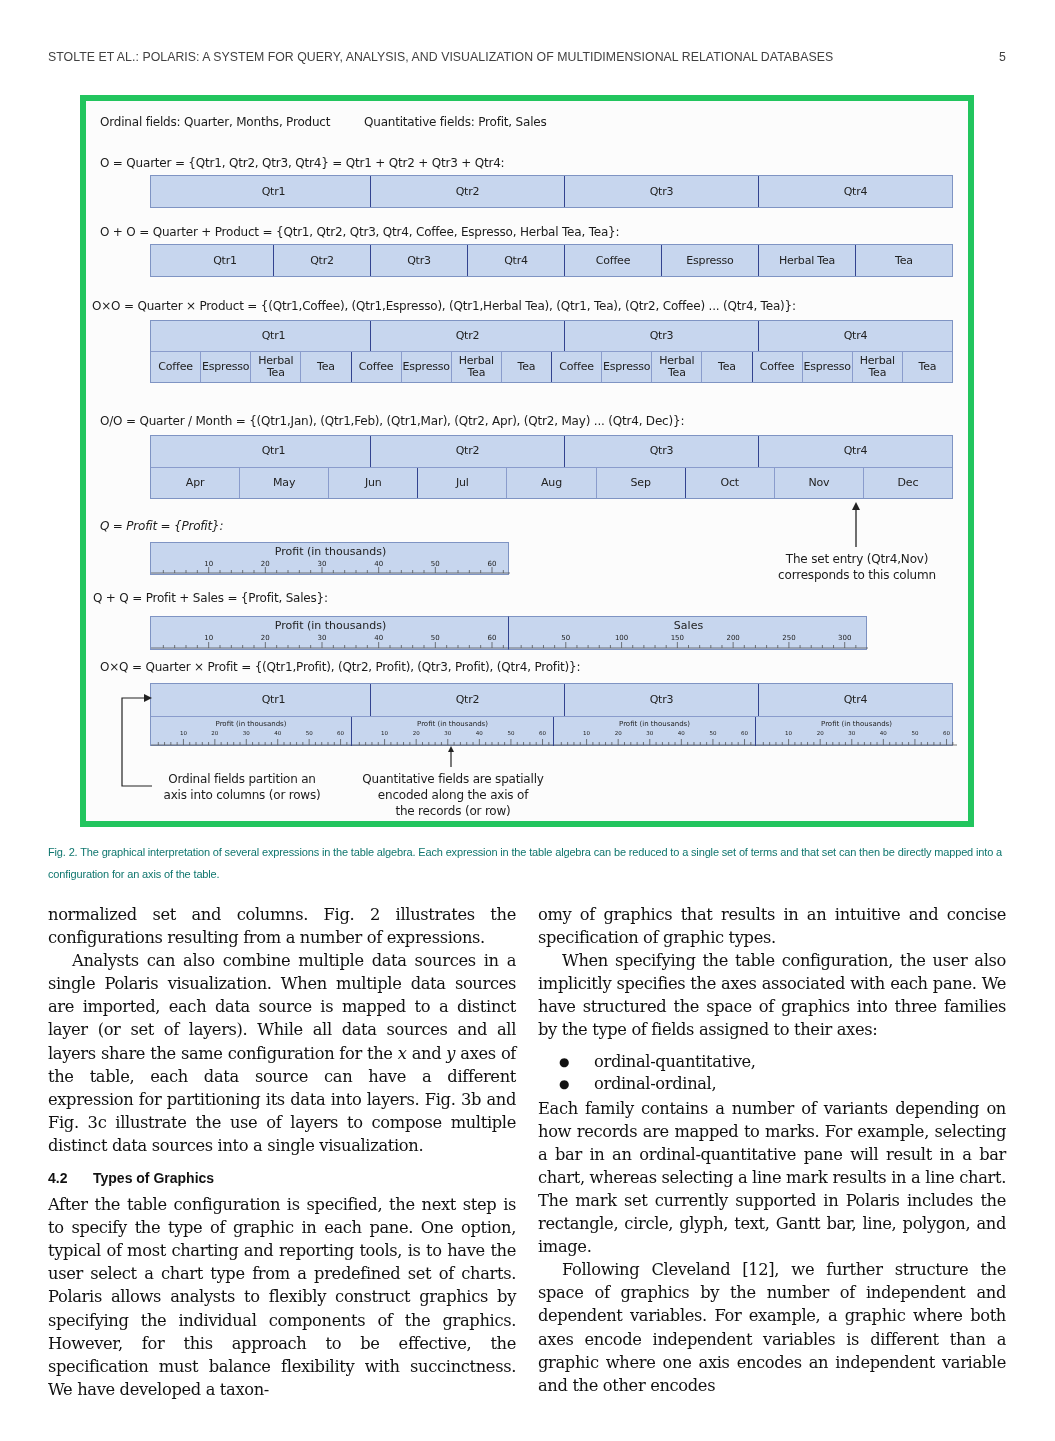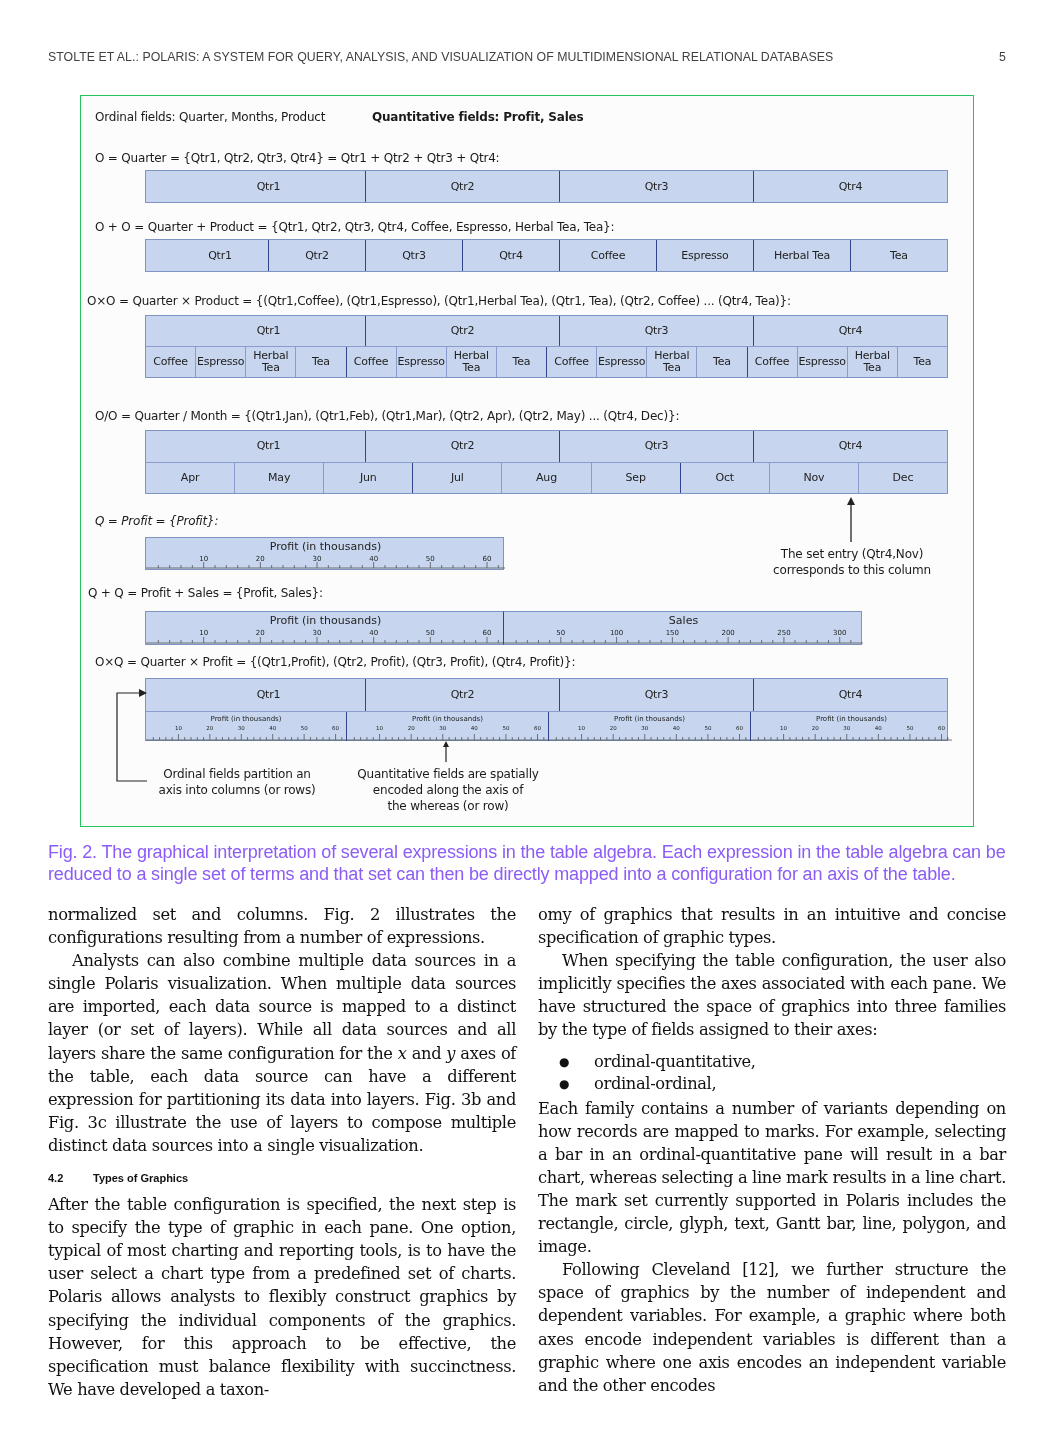--- a/index.html
+++ b/index.html
@@ -1,61 +1,61 @@
 <!DOCTYPE html>
 <html><head>
 <meta charset="utf-8">
 <style>
   html, body { margin: 0; padding: 0; background: #ffffff; }
   body { width: 1055px; height: 1441px; position: relative; overflow: hidden; color: #111; }
   .running-head { position: absolute; left: 48px; top: 50px; width: 958px; font-family: "Liberation Sans", sans-serif; font-size: 12.3px; letter-spacing: 0.05px; color: #404040; }
   .running-head .pg { position: absolute; right: 0; top: 0; }
 
-  .figure { position: absolute; left: 80px; top: 95px; width: 894px; height: 732px; border: 1px solid #22c55e; background: #fcfcfc; box-sizing: border-box; font-family: "DejaVu Sans", sans-serif; }
+  .figure { position: absolute; left: 80px; top: 95px; width: 894px; height: 732px; border: 6px solid #22c55e; background: #fcfcfc; box-sizing: border-box; font-family: "DejaVu Sans", sans-serif; }
   .fig-txt { position: absolute; font-size: 12px; color: #1b1b1b; white-space: nowrap; letter-spacing: -0.2px; }
   .bar { position: absolute; display: flex; background: #c7d6ee; border: 1px solid #7f94c3; box-sizing: border-box; }
   .cell { flex: 1 1 0; display: flex; align-items: center; justify-content: center; font-size: 11px; color: #222; border-left: 1px solid #8a9ccc; text-align: center; line-height: 12px; letter-spacing: -0.2px; }
   .cell:first-child { border-left: none; }
   .cell.major { border-left: 1px solid #33448f; }
   .cell.major:first-child { border-left: none; padding-left: 26px; }
   .two-row { flex-direction: column; }
   .two-row .row { display: flex; flex: 1 1 0; }
   .two-row .row + .row { border-top: 1px solid #8a9ccc; }
   .group { flex: 1 1 0; display: flex; border-left: 1px solid #33448f; }
   .group:first-child { border-left: none; }
 
   .axis-bar { position: absolute; background: #c7d6ee; border: 1px solid #7f94c3; box-sizing: border-box; }
   .axis-bar svg { position: absolute; left: 0; top: 0; }
   .annot { position: absolute; font-size: 12px; color: #1b1b1b; text-align: center; line-height: 16px; letter-spacing: -0.2px; }
 
-  .caption { position: absolute; left: 48px; top: 841px; width: 960px; font-family: "Liberation Sans", sans-serif; font-size: 18px; line-height: 22px; color: #8b5cf6; letter-spacing: -0.15px; }
+  .caption { position: absolute; left: 48px; top: 841px; width: 960px; font-family: "Liberation Sans", sans-serif; font-size: 11px; line-height: 22px; color: #0f766e; letter-spacing: -0.15px; }
 
   .col { position: absolute; top: 903px; width: 468px; font-family: "DejaVu Serif", serif; font-size: 16.3px; line-height: 23.1px; color: #111; letter-spacing: -0.35px; }
   .col p { margin: 0; text-align: justify; }
   .col p.ind { text-indent: 24px; }
   .col-left { left: 48px; }
   .col-right { left: 538px; }
-  .section-head { font-family: "Liberation Sans", sans-serif; font-weight: bold; font-size: 11px; margin: 9px 0 3px 0; line-height: 24px; letter-spacing: 0; }
+  .section-head { font-family: "Liberation Sans", sans-serif; font-weight: bold; font-size: 14px; margin: 9px 0 3px 0; line-height: 24px; letter-spacing: 0; }
   .section-head .num { display: inline-block; width: 45px; }
   ul.bullets { list-style: none; margin: 9px 0 2px 0; padding: 0; }
   ul.bullets li { position: relative; padding-left: 56px; line-height: 22px; }
   ul.bullets li::before { content: "\25CF"; position: absolute; left: 21px; top: 0; font-size: 12px; }
   em { font-style: italic; }
 </style>
 </head>
 <body>
 
 <div class="running-head">
   <span>STOLTE ET AL.:  POLARIS: A SYSTEM FOR QUERY, ANALYSIS, AND VISUALIZATION OF MULTIDIMENSIONAL RELATIONAL DATABASES</span>
   <span class="pg">5</span>
 </div>
 
 <div class="figure">
   <div class="fig-txt" style="left:14px; top:14px;">Ordinal fields: Quarter, Months, Product</div>
-  <div class="fig-txt" style="left:291px; top:14px;font-weight:bold;">Quantitative fields: Profit, Sales</div>
+  <div class="fig-txt" style="left:278px; top:14px;">Quantitative fields: Profit, Sales</div>
 
   <div class="fig-txt" style="left:14px; top:55px;">O = Quarter = {Qtr1, Qtr2, Qtr3, Qtr4} = Qtr1 + Qtr2 + Qtr3 + Qtr4:</div>
   <div class="bar" style="left:64px; top:74px; width:803px; height:33px;">
     <div class="cell major">Qtr1</div>
     <div class="cell major">Qtr2</div>
     <div class="cell major">Qtr3</div>
     <div class="cell major">Qtr4</div>
   </div>
 
   <div class="fig-txt" style="left:14px; top:124px;">O + O = Quarter + Product = {Qtr1, Qtr2, Qtr3, Qtr4, Coffee, Espresso, Herbal Tea, Tea}:</div>
@@ -472,21 +472,21 @@
     <div>axis into columns (or rows)</div>
   </div>
 
   <svg style="position:absolute; left:355px; top:644px;" width="20" height="24">
     <line x1="10" y1="22" x2="10" y2="5" stroke="#222" stroke-width="1.2"></line>
     <polygon points="7,7 10,1 13,7" fill="#222"></polygon>
   </svg>
   <div class="annot" style="left:262px; top:670px; width:210px;">
     <div>Quantitative fields are spatially</div>
     <div>encoded along the axis of</div>
-    <div>the whereas (or row)</div>
+    <div>the records (or row)</div>
   </div>
 </div>
 
 <div class="caption">Fig. 2. The graphical interpretation of several expressions in the table algebra. Each expression in the table algebra can be reduced to a single set of terms and that set can then be directly mapped into a configuration for an axis of the table.</div>
 
 <div class="col col-left">
   <p>normalized set and columns. Fig. 2 illustrates the configurations resulting from a number of expressions.</p>
   <p class="ind"><span>Analysts can also combine multiple data sources in a single Polaris visualization. When multiple data sources are imported, each data source is mapped to a distinct layer (or set of layers). While all data sources and all layers share the same configuration for the </span><em>x</em><span> and </span><em>y</em><span> axes of the table, each data source can have a different expression for partitioning its data into layers. Fig. 3b and Fig. 3c illustrate the use of layers to compose multiple distinct data sources into a single visualization.</span></p>
   <div class="section-head"><span class="num">4.2</span><span>Types of Graphics</span></div>
   <p>After the table configuration is specified, the next step is to specify the type of graphic in each pane. One option, typical of most charting and reporting tools, is to have the user select a chart type from a predefined set of charts. Polaris allows analysts to flexibly construct graphics by specifying the individual components of the graphics. However, for this approach to be effective, the specification must balance flexibility with succinctness. We have developed a taxon-</p>

